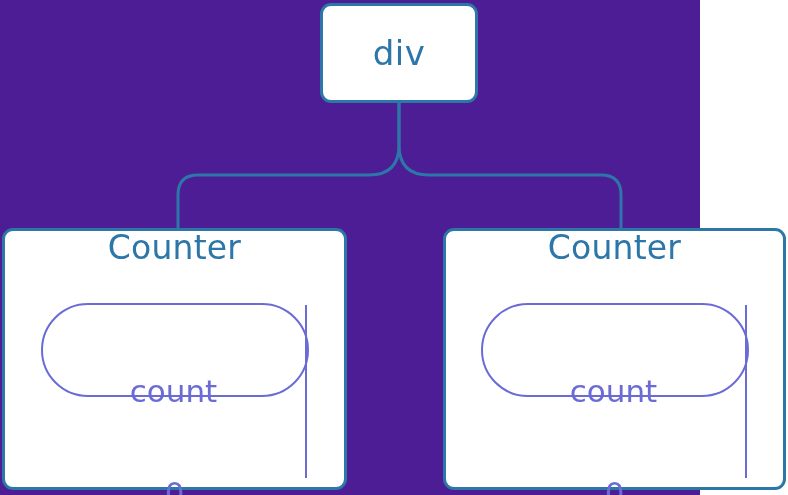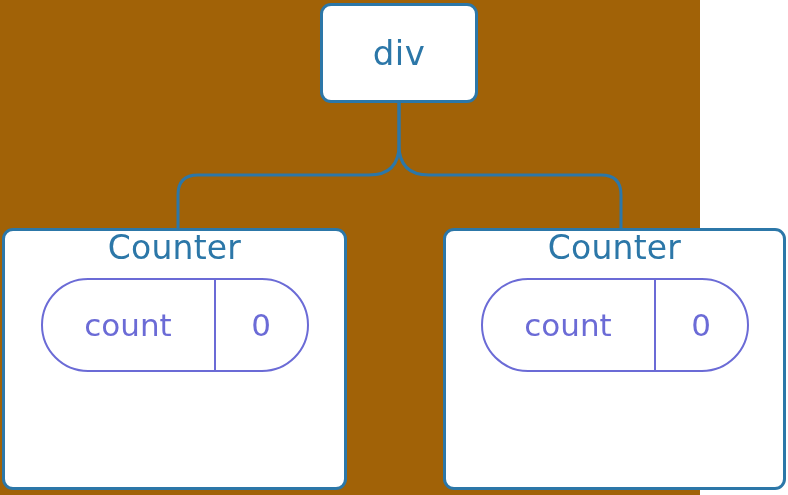--- a/index.html
+++ b/index.html
@@ -9,21 +9,21 @@
   body {
     width: 788px;
     height: 495px;
     overflow: hidden;
     font-family: "DejaVu Sans", sans-serif;
   }
   #stage {
     position: relative;
     width: 700px;
     height: 495px;
-    background: #a16207;
+    background: #4c1d95;
   }
 
   
   #connectors {
     position: absolute;
     left: 0;
     top: 0;
     width: 788px;
     height: 495px;
     z-index: 1;
@@ -76,28 +76,29 @@
   }
   .child-title {
     color: #2c77a8;
     font-size: 33px;
     line-height: 1;
     letter-spacing: 0.2px;
   }
 
   
   .state-pill {
-    margin-top: 14px;
+    margin-top: 39px;
     height: 94px;
     border: 2px solid #6b6bd6;
     border-radius: 47px;
     box-sizing: border-box;
     display: flex;
     align-items: stretch;
     background: #ffffff;
+    flex-direction: column;
   }
   #child-node-0 .state-pill { width: 268px; }
   #child-node-1 .state-pill { width: 268px; }
 
   .pill-key {
     flex: 0 0 173px;
     display: flex;
     align-items: center;
     justify-content: center;
     color: #6b6bd6;

